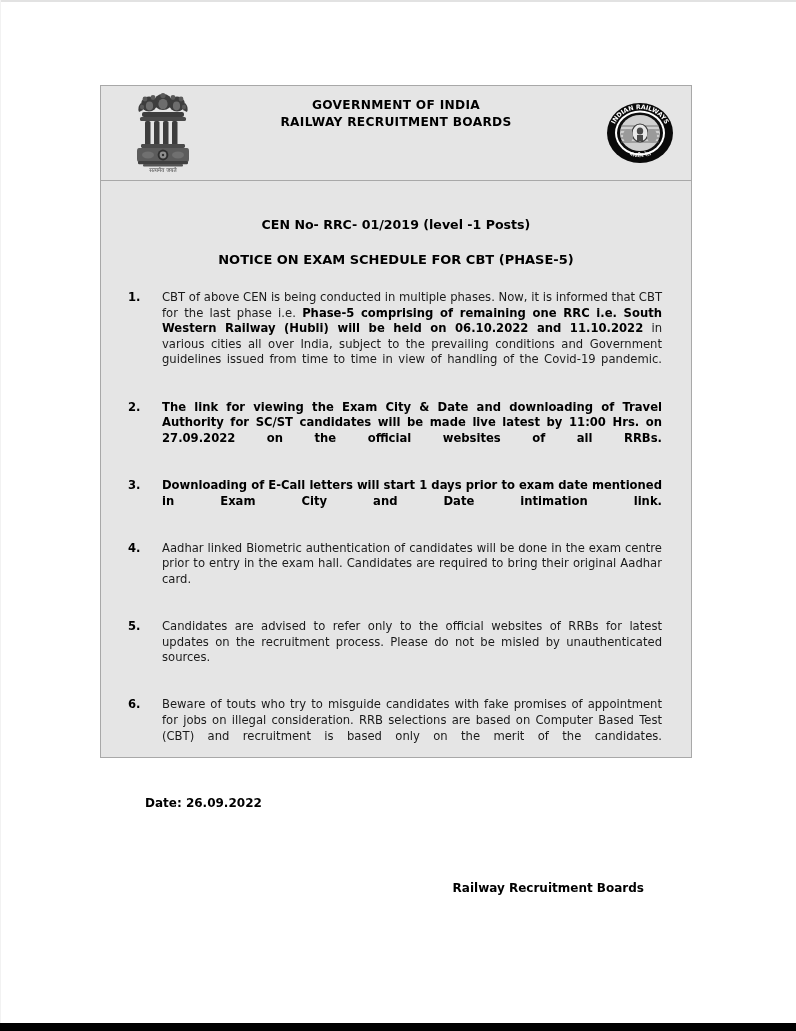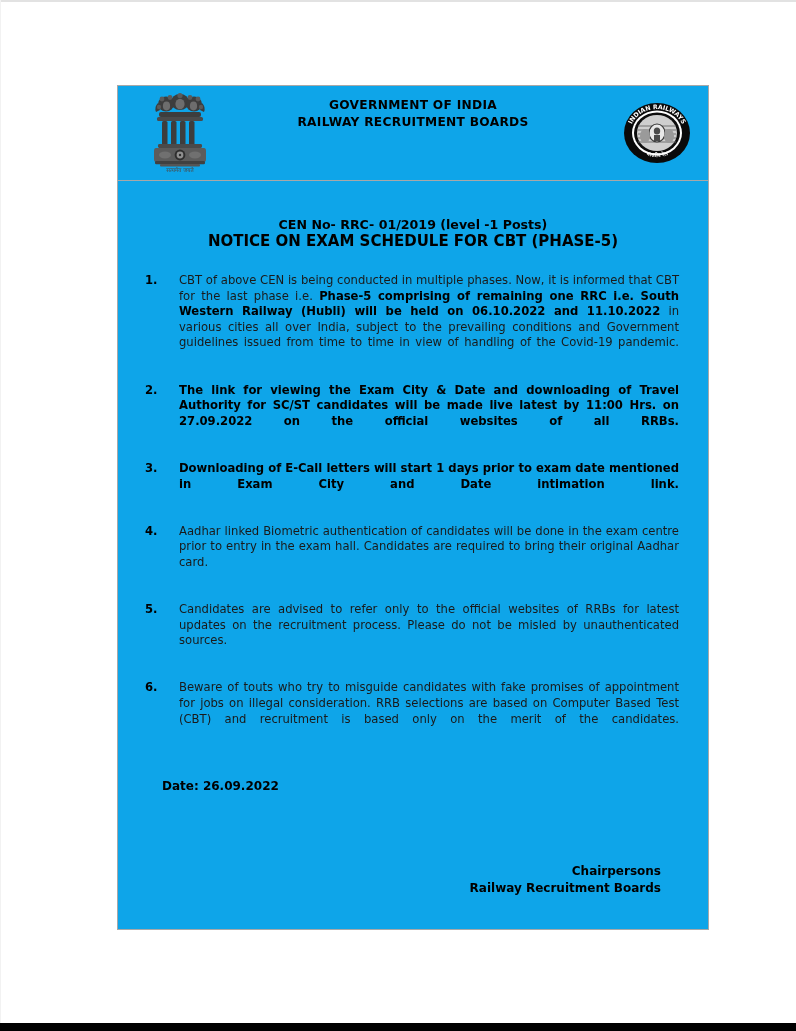--- a/index.html
+++ b/index.html
@@ -30,27 +30,27 @@
   .bottom-bar {
     position: absolute;
     left: 0; top: 1023px;
     width: 796px; height: 8px;
     background: #000000;
   }
 
   
   .page-frame {
     position: absolute;
-    left: 117px;
+    left: 100px;
     top: 85px;
     width: 592px;
-    height: 845px;
+    height: 673px;
     border: 1.5px solid #a8a8a8;
     box-sizing: border-box;
-    background: #0ea5e9;
+    background: #e5e5e5;
   }
 
   
   .header-band {
     position: relative;
     height: 95px;
     border-bottom: 1.5px solid #a8a8a8;
     box-sizing: border-box;
   }
   .emblem-india {
@@ -95,21 +95,22 @@
   }
   .t1 {
     font-size: 12.6px;
     margin-top: 36px;
   }
   .t2 {
     font-size: 12.4px;
     margin-top: 21px;
   }
   .t3 {
-    font-size: 15px;
+    font-size: 13px;
+    margin-top: 20px;
   }
   .t2 sup {
     font-size: 8.4px;
     vertical-align: super;
     line-height: 0;
   }
 
   ol.notice-list {
     list-style: none;
     margin: 0;
@@ -303,20 +304,19 @@
         </li>
         <li>
           <span class="num">6.</span>
           <p><span>Beware of touts who try to misguide candidates with fake promises of appointment for jobs on illegal consideration. RRB selections are based on Computer Based Test (CBT) and recruitment is based only on the merit of the candidates.</span></p>
         </li>
       </ol>
 
     <div class="date-line">Date: 26.09.2022</div>
 
     <div class="sign-block">
-      <div>Chairpersons</div>
       <div>Railway Recruitment Boards</div>
     </div>
 
   </div>
 </div>
 
 <div class="bottom-bar"></div>
 
 </body></html>

